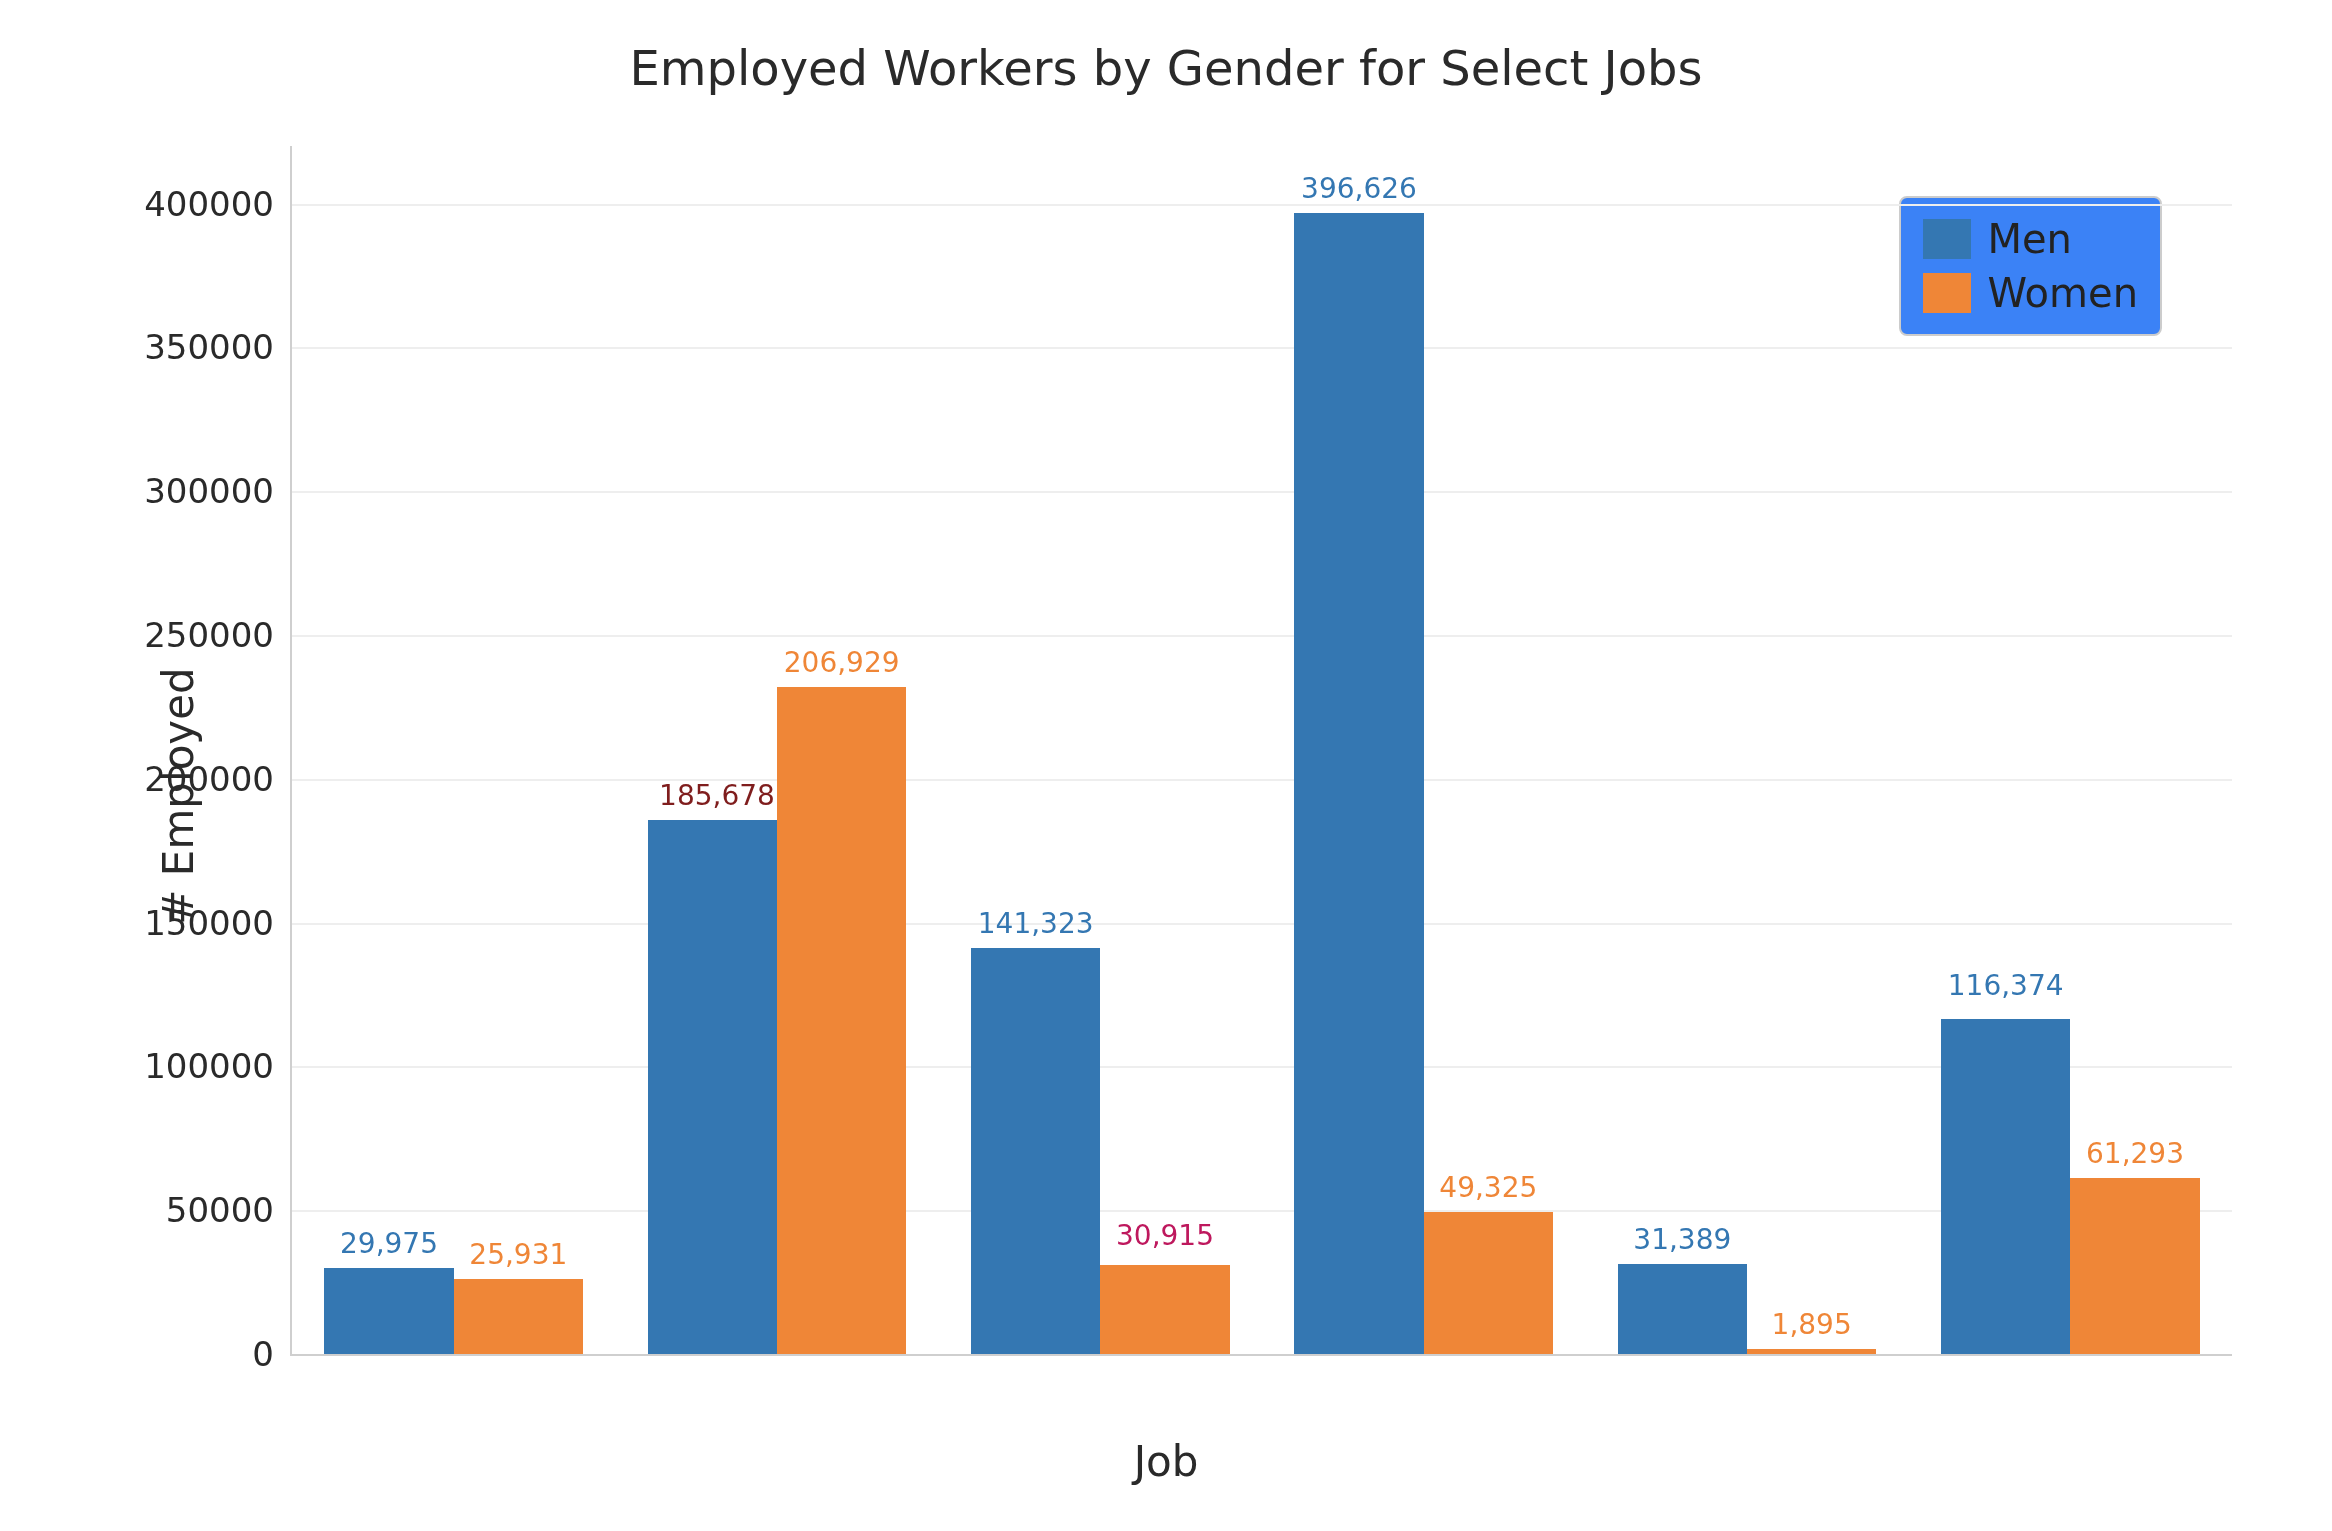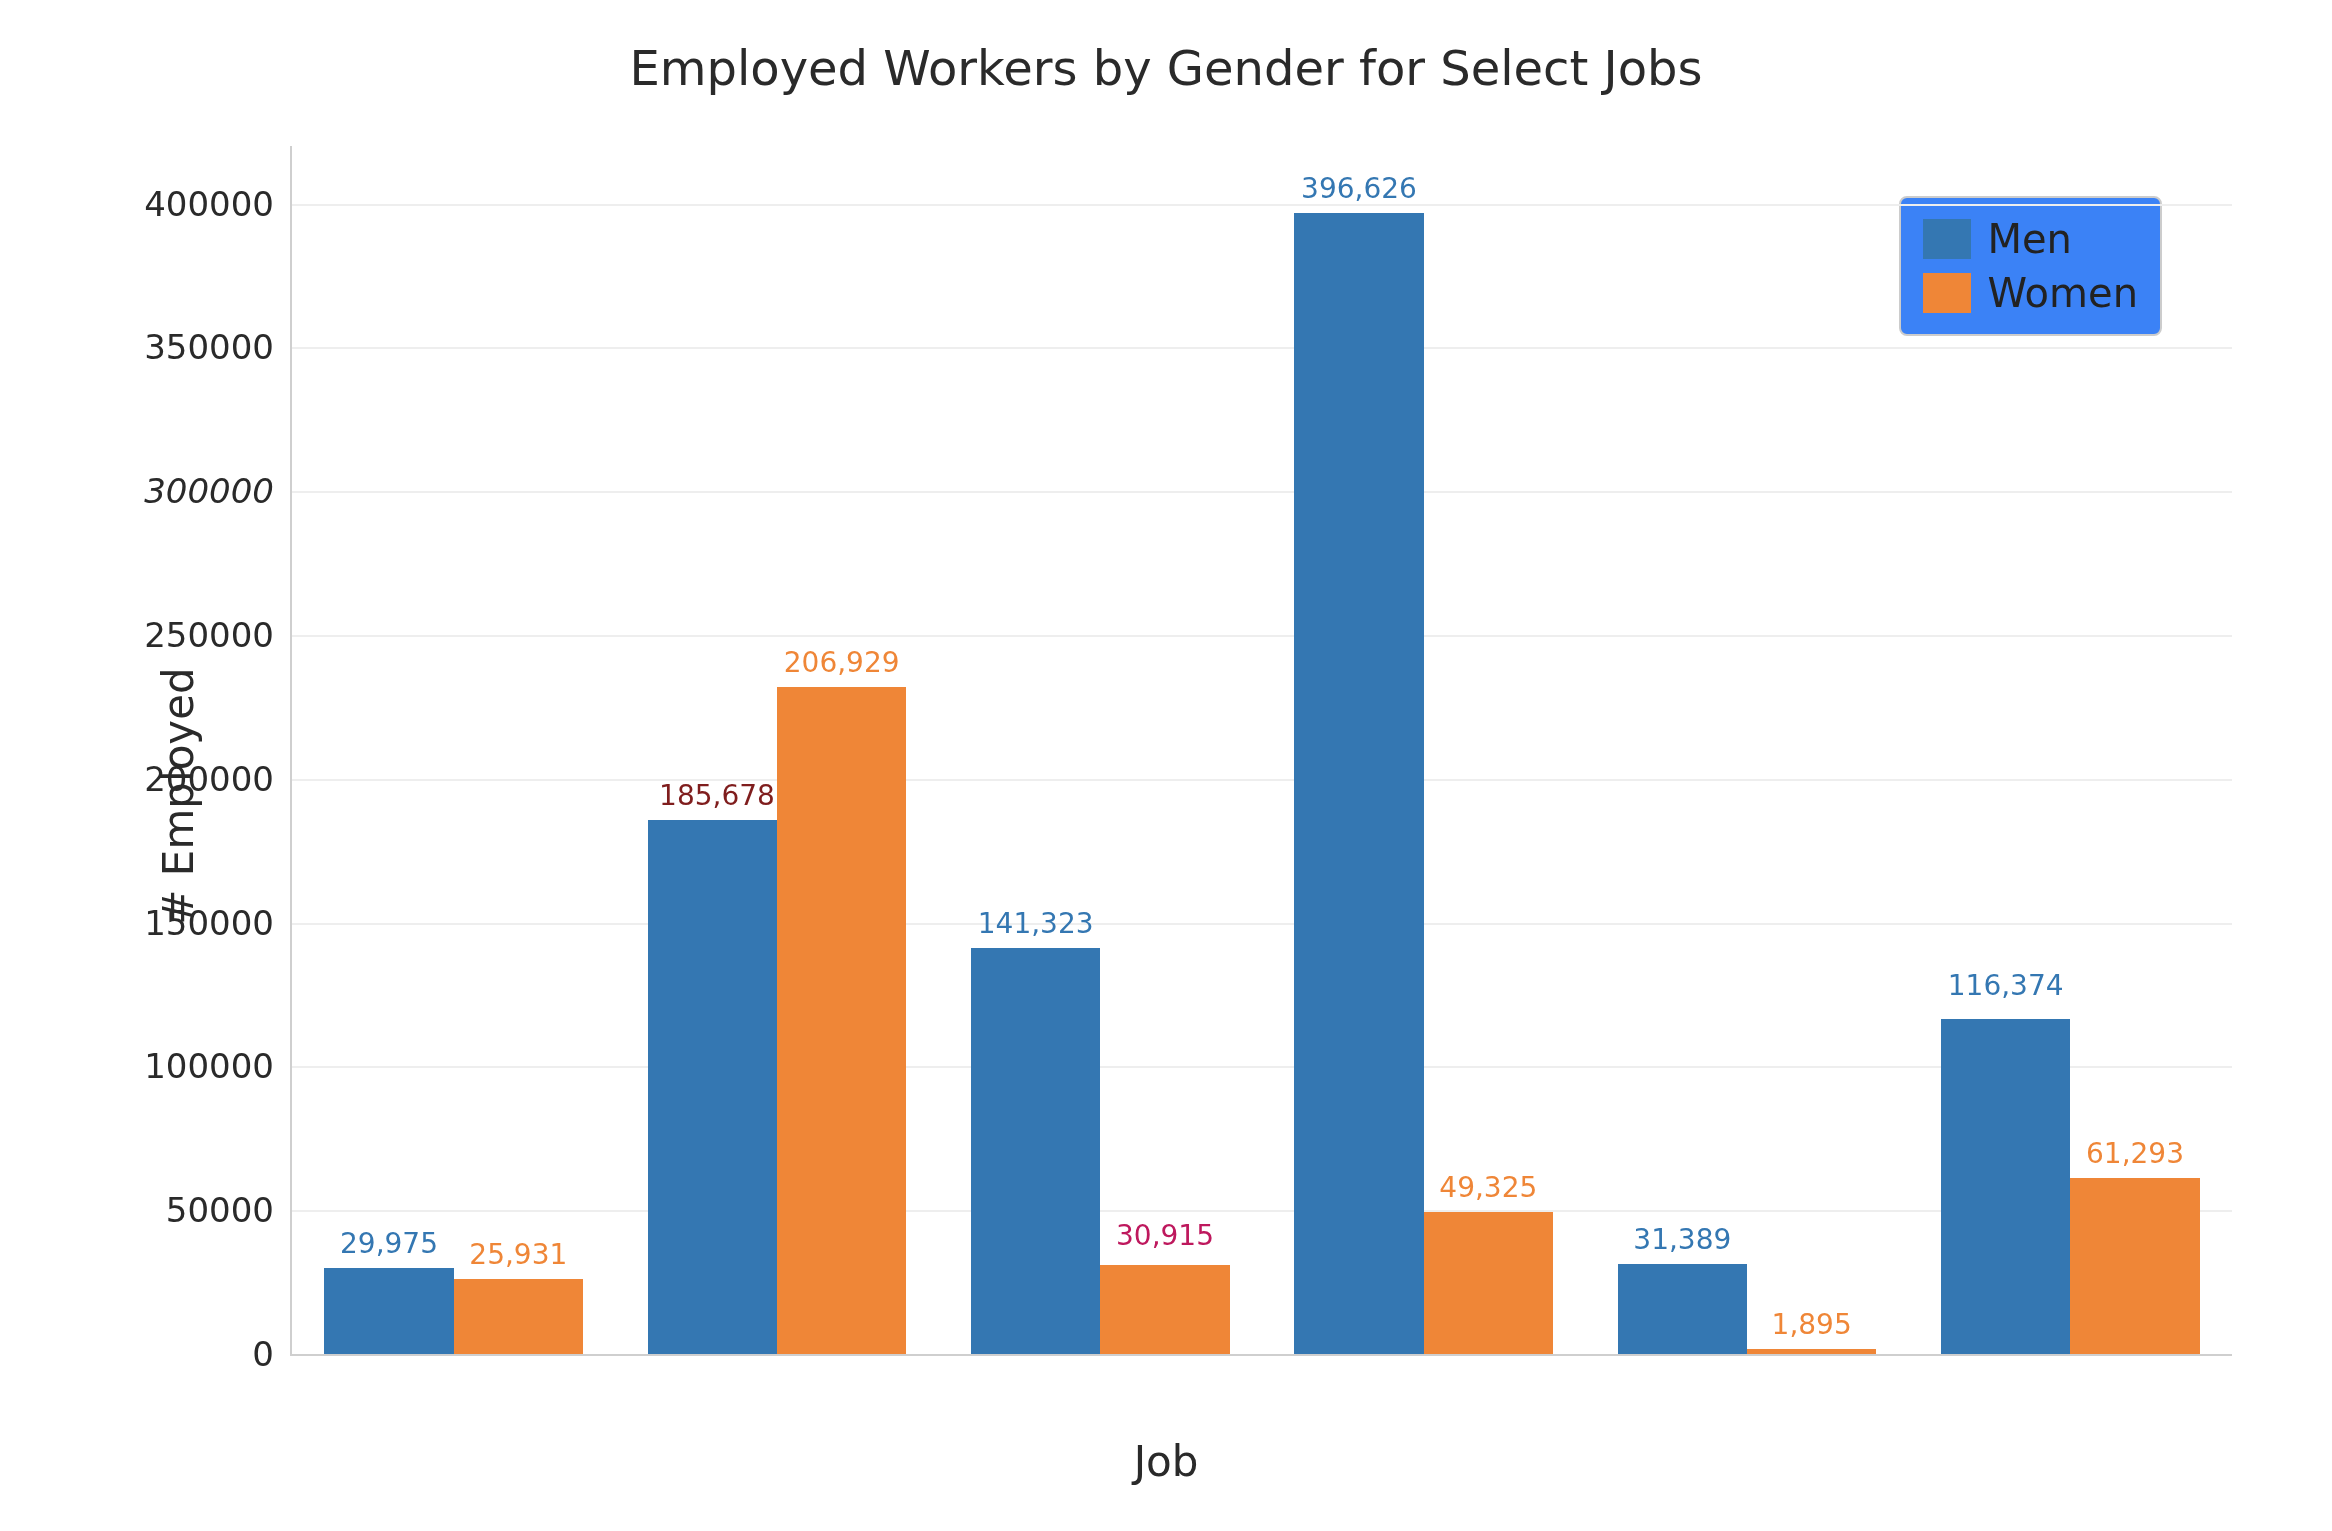--- a/index.html
+++ b/index.html
@@ -149,21 +149,21 @@
         <div class="ytick-label" style="bottom: 143.81px;">50000</div>
         <div class="gridline" style="top: 920.381px;"></div>
         <div class="ytick-label" style="bottom: 287.619px;">100000</div>
         <div class="gridline" style="top: 776.571px;"></div>
         <div class="ytick-label" style="bottom: 431.429px;">150000</div>
         <div class="gridline" style="top: 632.762px;"></div>
         <div class="ytick-label" style="bottom: 575.238px;">200000</div>
         <div class="gridline" style="top: 488.952px;"></div>
         <div class="ytick-label" style="bottom: 719.048px;">250000</div>
         <div class="gridline" style="top: 345.143px;"></div>
-        <div class="ytick-label" style="bottom: 862.857px; font-style: italic;">300000</div>
+        <div class="ytick-label" style="bottom: 862.857px;">300000</div>
         <div class="gridline" style="top: 201.333px;"></div>
         <div class="ytick-label" style="bottom: 1006.67px;">350000</div>
         <div class="gridline" style="top: 57.5238px;"></div>
         <div class="ytick-label" style="bottom: 1150.48px;">400000</div>
         <div class="bar" style="left: 32.3333px; width: 129.333px; height: 86.2138px; background: rgb(52, 119, 178);"></div>
         <div class="bar-label" style="left: 97px; bottom: 94.2138px; color: rgb(52, 119, 178);">29,975</div>
         <div class="bar" style="left: 161.667px; width: 129.333px; height: 74.5825px; background: rgb(239, 134, 55);"></div>
         <div class="bar-label" style="left: 226.333px; bottom: 82.5825px; color: rgb(239, 134, 55);">25,931</div>
         <div class="bar" style="left: 355.667px; width: 129.333px; height: 534.045px; background: rgb(52, 119, 178);"></div>
         <div class="bar-label" style="left: 425px; bottom: 542.045px; color: #7f1d1d;">185,678</div>

